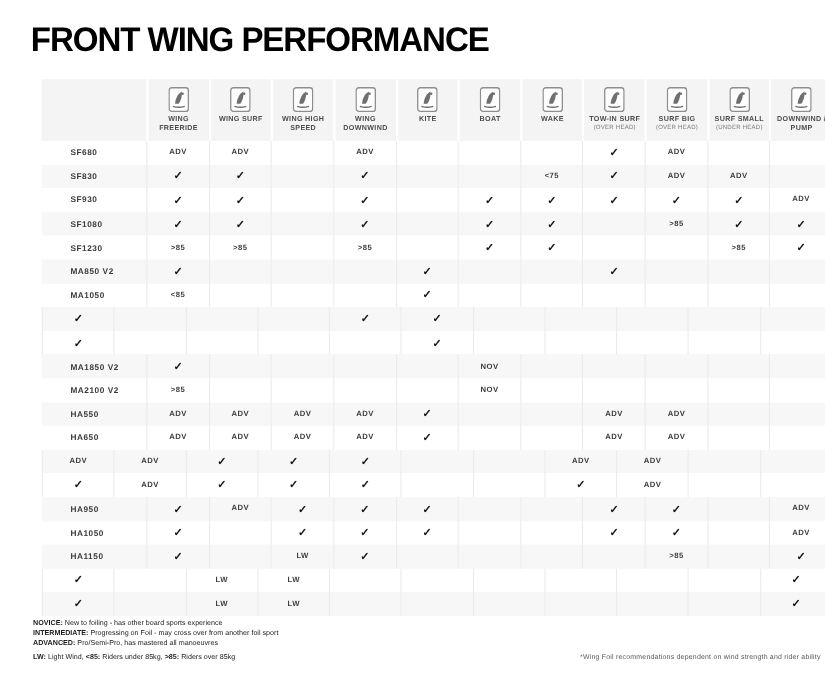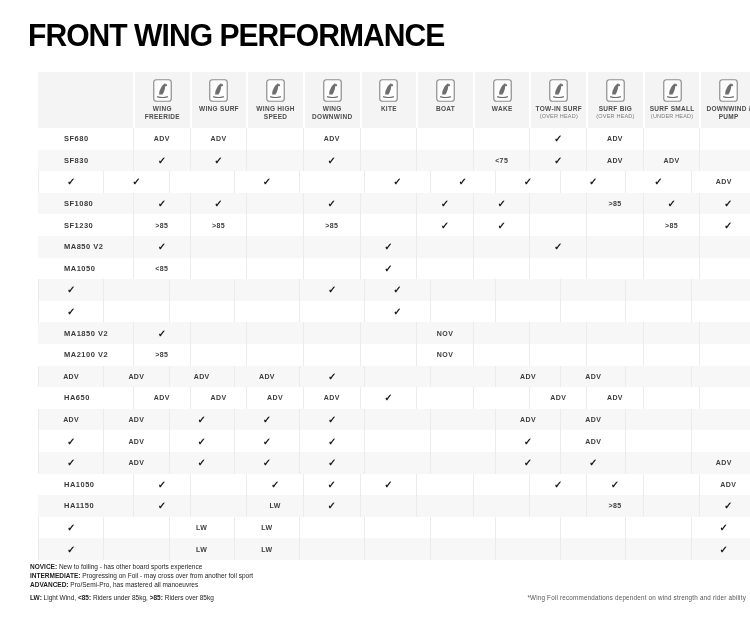--- a/index.html
+++ b/index.html
@@ -214,20 +214,21 @@
         <div class="td"></div>
         <div class="td">&lt;75</div>
         <div class="td">
           <span class="check">✓</span>
         </div>
         <div class="td">ADV</div>
         <div class="td">ADV</div>
         <div class="td"></div>
       </div>
       <div class="tr">
+        <div class="td model-td">SF930</div>
         <div class="td">
           <span class="check">✓</span>
         </div>
         <div class="td">
           <span class="check">✓</span>
         </div>
         <div class="td"></div>
         <div class="td">
           <span class="check">✓</span>
         </div>
@@ -393,20 +394,21 @@
         <div class="td"></div>
         <div class="td"></div>
         <div class="td">NOV</div>
         <div class="td"></div>
         <div class="td"></div>
         <div class="td"></div>
         <div class="td"></div>
         <div class="td"></div>
       </div>
       <div class="tr">
+        <div class="td model-td">HA550</div>
         <div class="td">ADV</div>
         <div class="td">ADV</div>
         <div class="td">ADV</div>
         <div class="td">ADV</div>
         <div class="td">
           <span class="check">✓</span>
         </div>
         <div class="td"></div>
         <div class="td"></div>
         <div class="td">ADV</div>
@@ -466,20 +468,21 @@
         <div class="td"></div>
         <div class="td"></div>
         <div class="td">
           <span class="check">✓</span>
         </div>
         <div class="td">ADV</div>
         <div class="td"></div>
         <div class="td"></div>
       </div>
       <div class="tr">
+        <div class="td model-td">HA950</div>
         <div class="td">
           <span class="check">✓</span>
         </div>
         <div class="td">ADV</div>
         <div class="td">
           <span class="check">✓</span>
         </div>
         <div class="td">
           <span class="check">✓</span>
         </div>

